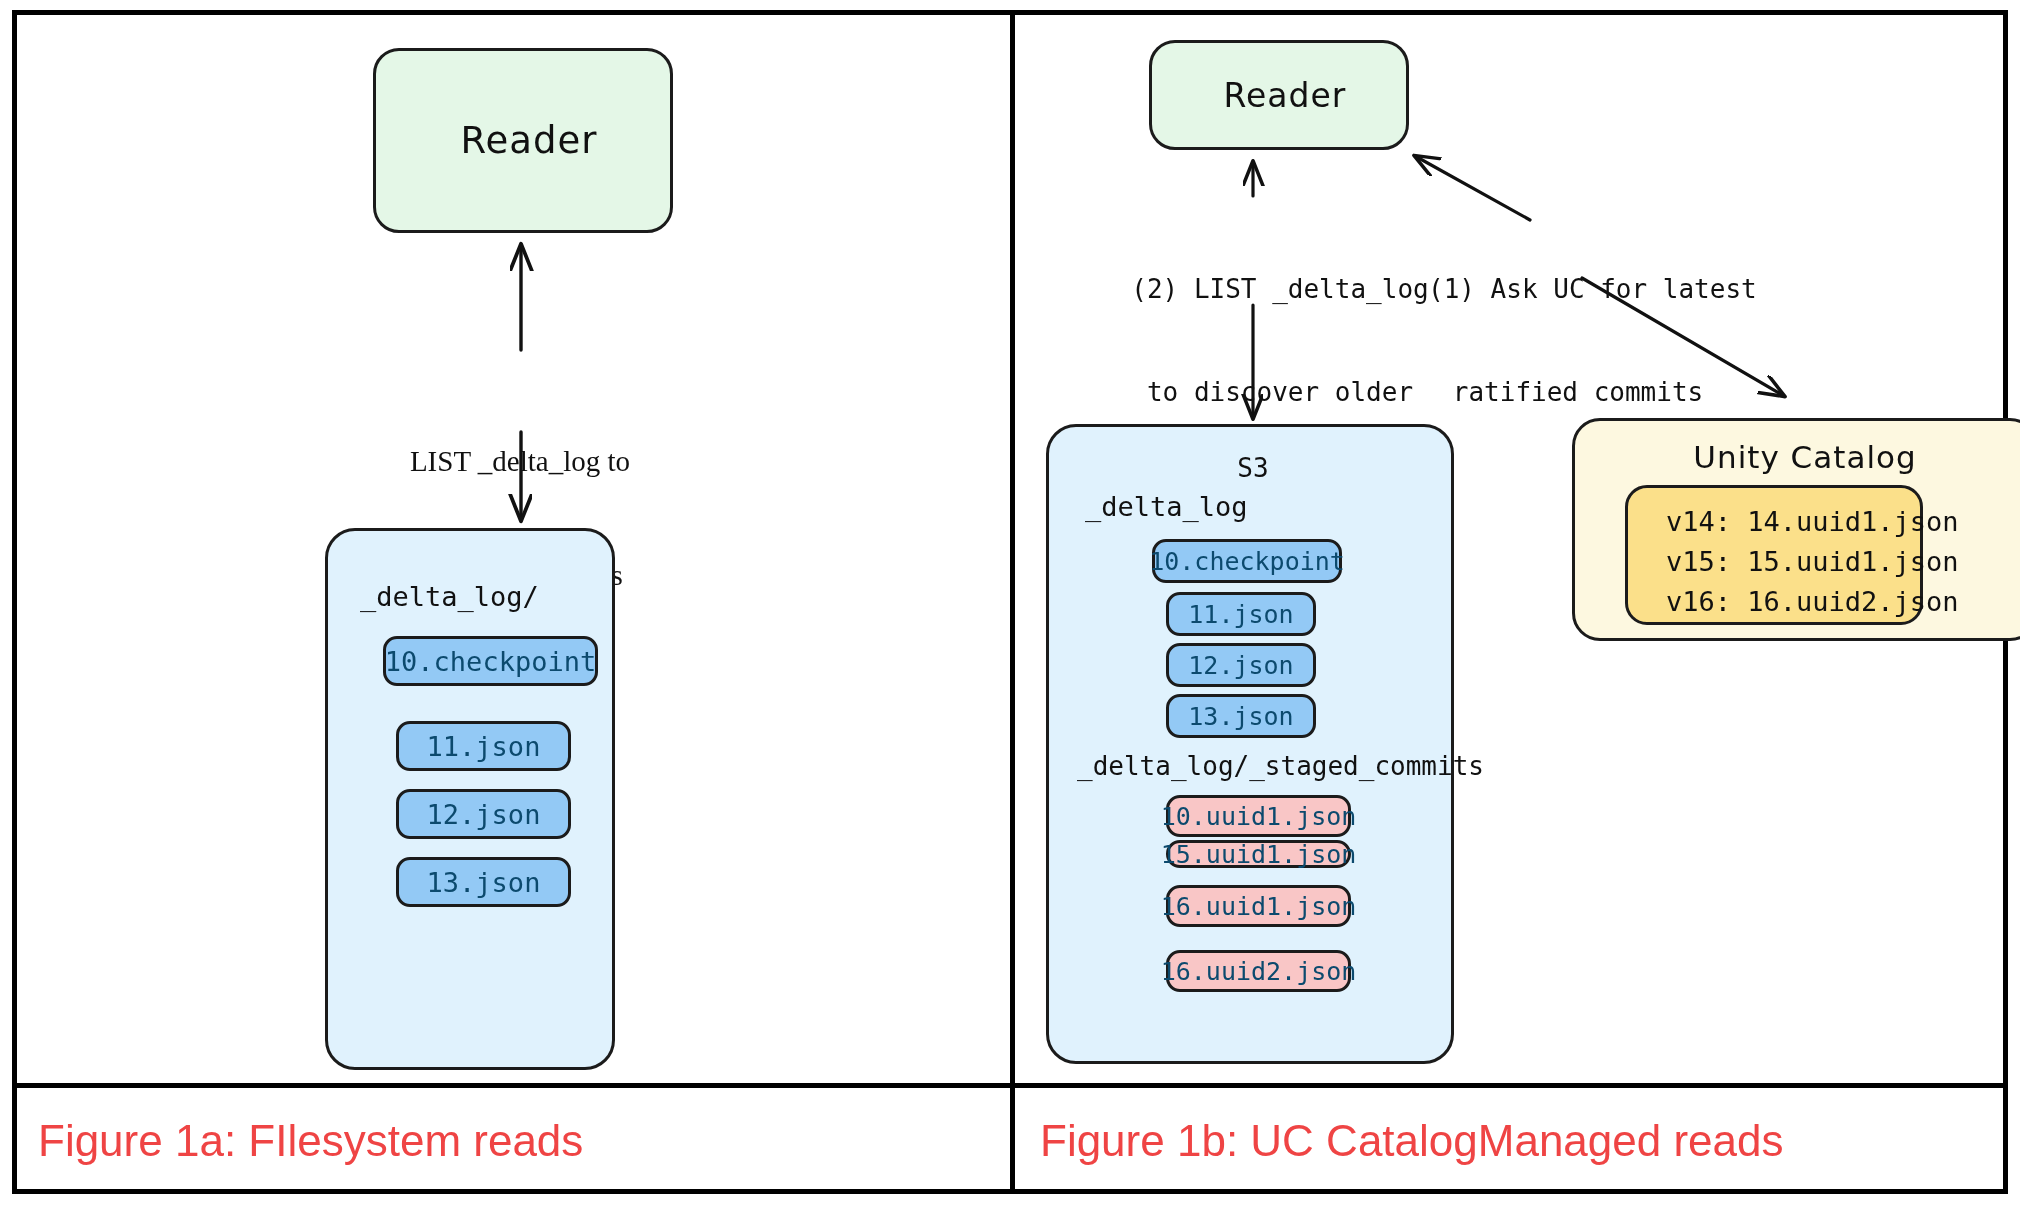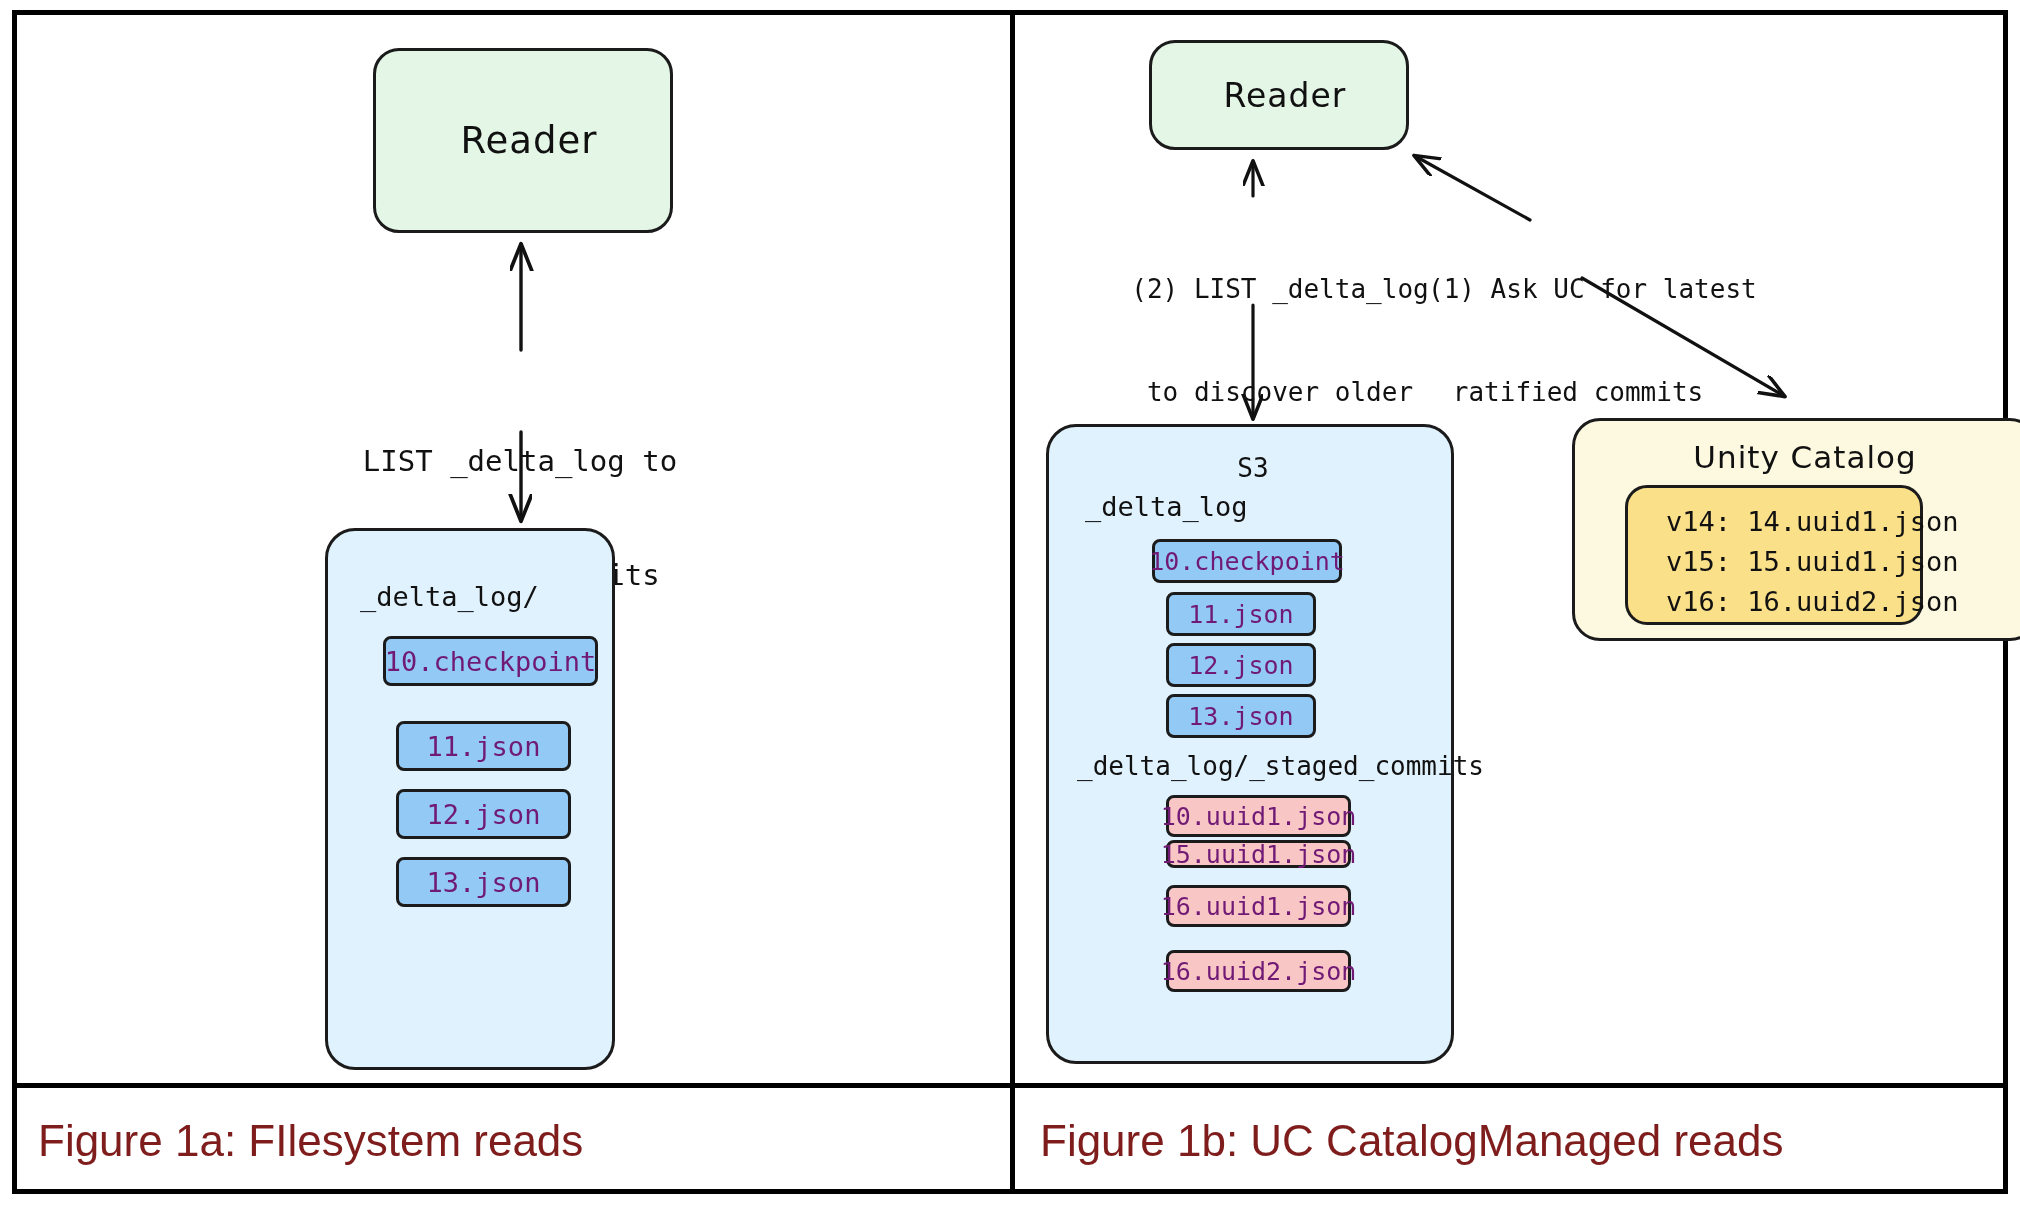--- a/index.html
+++ b/index.html
@@ -47,21 +47,21 @@
 
   
   .caption {
     position: absolute;
     top: 1088px;
     height: 106px;
     display: flex;
     align-items: center;
     font-family: "Liberation Sans", sans-serif;
     font-size: 44px;
-    color: #7f1d1d;
+    color: #ef4444;
     white-space: nowrap;
   }
   .caption-left  { left: 38px; }
   .caption-right { left: 1040px; }
 
   
   .node {
     position: absolute;
     box-sizing: border-box;
     border: 3px solid #1b1b1b;
@@ -100,27 +100,27 @@
     background: #fbe08a;
     border: 3px solid #1b1b1b;
     border-radius: 22px;
   }
 
   
   .chip {
     position: absolute;
     box-sizing: border-box;
     border: 3px solid #1b1b1b;
-    border-radius: 8px;
+    border-radius: 14px;
     display: flex;
     align-items: center;
     justify-content: center;
     font-family: "DejaVu Sans Mono", monospace;
     font-size: 27px;
-    color: #701a75;
+    color: #0c4a6e;
     white-space: nowrap;
   }
   .chip-blue { background: #93c9f5; }
   .chip-pink { background: #f9c6c6; }
 
   
   .label {
     position: absolute;
     font-family: "DejaVu Sans Mono", monospace;
     color: #111111;
@@ -133,20 +133,21 @@
   .label-s3 {
     font-size: 26px;
   }
   .label-arrow {
     font-size: 26px;
     text-align: center;
   }
   .label-arrow-left {
     font-size: 29px;
     text-align: center;
+    font-family: Liberation Serif, serif;
   }
   .catalog-title {
     position: absolute;
     width: 100%;
     text-align: center;
     font-family: "DejaVu Sans", sans-serif;
     font-size: 31px;
     color: #111111;
     letter-spacing: 1px;
   }

